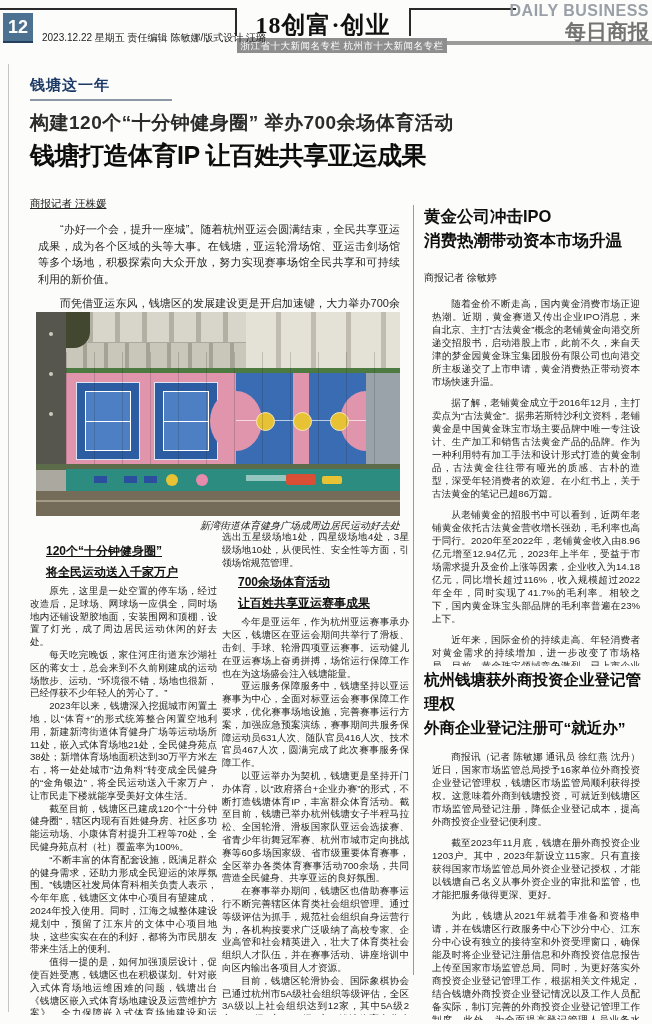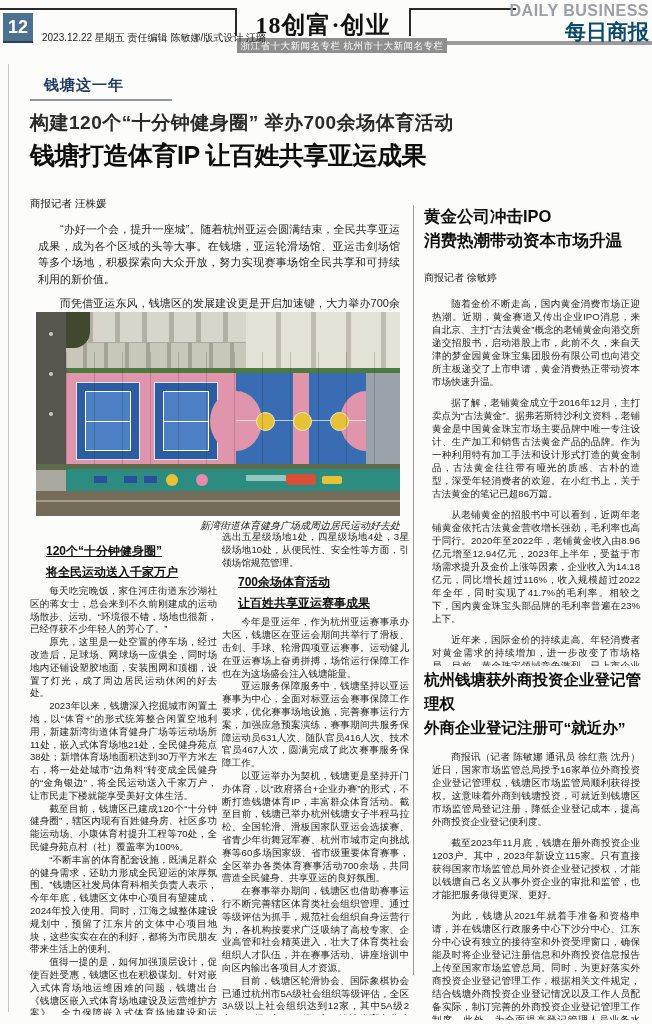--- a/index.html
+++ b/index.html
@@ -11,32 +11,32 @@
   .rule-right{left:410px;top:8px;width:106px;height:2px;}
   .vbar{position:absolute;width:2px;height:28px;top:8px;background:#2a2a2a;}
   .vbar1{left:235px;} .vbar2{left:409px;}
   .section-title{position:absolute;left:238px;top:9px;width:170px;text-align:center;
         font-family:"Liberation Serif","DejaVu Serif",serif;font-size:24px;font-weight:bold;
         letter-spacing:1px;color:#111;}
   .banner{position:absolute;left:237px;top:38px;width:210px;height:15px;background:#8e8e8e;
         color:#fff;font-size:9.5px;line-height:15px;text-align:center;letter-spacing:.5px;}
   .gray-rule{position:absolute;left:447px;top:41px;width:205px;height:4px;background:#9b9b9b;}
   .daily{position:absolute;right:3px;top:2px;font-size:16px;font-weight:bold;color:#9aa0a8;letter-spacing:.5px;}
-  .brand{position:absolute;right:3px;top:18px;font-size:21px;font-weight:bold;color:#0c4a6e;
+  .brand{position:absolute;right:3px;top:18px;font-size:21px;font-weight:bold;color:#737373;
         font-family:"Liberation Serif","DejaVu Serif",serif;}
   .pagenum{position:absolute;left:3px;top:13px;width:30px;height:28px;background:#4c7191;color:#fff;
         font-size:18px;font-weight:bold;text-align:center;line-height:28px;border-bottom:2px solid #24405c;}
   .dateline{position:absolute;left:42px;top:31px;font-size:10px;font-weight:normal;color:#222;}
   .edge-line{position:absolute;left:8px;top:64px;width:1px;height:948px;background:#c4c4c2;}
   
-  .kicker{position:absolute;left:44px;top:76px;font-size:15px;font-weight:bold;color:#1c3a66;letter-spacing:1px;}
+  .kicker{position:absolute;left:30px;top:76px;font-size:15px;font-weight:bold;color:#1c3a66;letter-spacing:1px;}
   .kicker-rule{position:absolute;left:30px;top:99px;width:142px;height:2px;background:#8b97a5;}
   .subtitle{position:absolute;left:30px;top:110px;width:385px;font-size:19px;font-weight:600;color:#2b2b2b;letter-spacing:.5px;white-space:nowrap;}
   .headline{position:absolute;left:30px;top:139px;width:392px;font-size:25px;font-weight:800;color:#0d0d0d;letter-spacing:-0.5px;white-space:nowrap;}
-  .byline{position:absolute;left:30px;top:197px;font-size:10.5px;color:#222;}
+  .byline{position:absolute;left:30px;top:197px;font-size:10.5px;color:#222;text-decoration:underline;}
   .intro{position:absolute;left:30px;top:213px;width:378px;}
   .intro p{margin:8px;font-size:11px;line-height:16.5px;text-align:justify;text-indent:2em;color:#1f1f1f;}
   
   .photo{position:absolute;left:36px;top:312px;width:364px;height:204px;background:#aba99f;overflow:hidden;}
   .photo *{position:absolute;}
   .ph-blocks1{left:30px;top:0;width:334px;height:30px;background:repeating-linear-gradient(90deg,#d8d5ca 0 22px,#b2afa3 22px 27px);}
   .ph-blocks2{left:30px;top:31px;width:334px;height:27px;background:repeating-linear-gradient(90deg,#c9c6ba 0 17px,#a5a296 17px 21px);}
   .ph-blocks3{left:210px;top:0;width:154px;height:56px;background:repeating-linear-gradient(90deg,#e4e1d6 0 30px,#c0bdb0 30px 35px);}
   .ph-road{left:0;top:0;width:30px;height:152px;background:#56554e;}
   .ph-road i{display:block;position:absolute;left:13px;width:4px;height:4px;border-radius:50%;background:#cfcabd;}
@@ -165,22 +165,22 @@
     </div>
     <div class="ph-soil">
         <i></i>
       </div>
   </div>
   <div class="caption">新湾街道体育健身广场成周边居民运动好去处</div>
 
   <div class="col col-left">
     <p class="subhead first">120个“十分钟健身圈”</p>
     <p class="subhead first" style="margin-top:0">将全民运动送入千家万户</p>
+    <p>原先，这里是一处空置的停车场，经过改造后，足球场、网球场一应俱全，同时场地内还铺设塑胶地面，安装围网和顶棚，设置了灯光，成了周边居民运动休闲的好去处。</p>
     <p>每天吃完晚饭，家住河庄街道东沙湖社区的蒋女士，总会来到不久前刚建成的运动场散步、运动。“环境很不错，场地也很新，已经俘获不少年轻人的芳心了。”</p>
-    <p>原先，这里是一处空置的停车场，经过改造后，足球场、网球场一应俱全，同时场地内还铺设塑胶地面，安装围网和顶棚，设置了灯光，成了周边居民运动休闲的好去处。</p>
     <p>2023年以来，钱塘深入挖掘城市闲置土地，以“体育+”的形式统筹整合闲置空地利用，新建新湾街道体育健身广场等运动场所11处，嵌入式体育场地21处，全民健身苑点38处；新增体育场地面积达到30万平方米左右，将一处处城市“边角料”转变成全民健身的“金角银边”，将全民运动送入千家万户，让市民走下楼就能享受美好文体生活。</p>
     <p>截至目前，钱塘区已建成120个“十分钟健身圈”，辖区内现有百姓健身房、社区多功能运动场、小康体育村提升工程等70处，全民健身苑点村（社）覆盖率为100%。</p>
     <p>“不断丰富的体育配套设施，既满足群众的健身需求，还助力形成全民迎运的浓厚氛围。”钱塘区社发局体育科相关负责人表示，今年年底，钱塘区文体中心项目有望建成，2024年投入使用。同时，江海之城整体建设规划中，预留了江东片的文体中心项目地块，这些实实在在的利好，都将为市民朋友带来生活上的便利。</p>
     <p>值得一提的是，如何加强顶层设计，促使百姓受惠，钱塘区也在积极谋划。针对嵌入式体育场地运维困难的问题，钱塘出台《钱塘区嵌入式体育场地建设及运营维护方案》，全力保障嵌入式体育场地建设和运维。此外，钱塘还编制了《区嵌入式体育场地星级评定细则》，从“建、管、用”三个维度开展评审，评</p>
   </div>
 
   <div class="col col-mid">
     <p class="noindent">选出五星级场地1处，四星级场地4处，3星级场地10处，从便民性、安全性等方面，引领场馆规范管理。</p>
     <p class="subhead">700余场体育活动</p>
     <p class="subhead" style="margin-top:0">让百姓共享亚运赛事成果</p>

